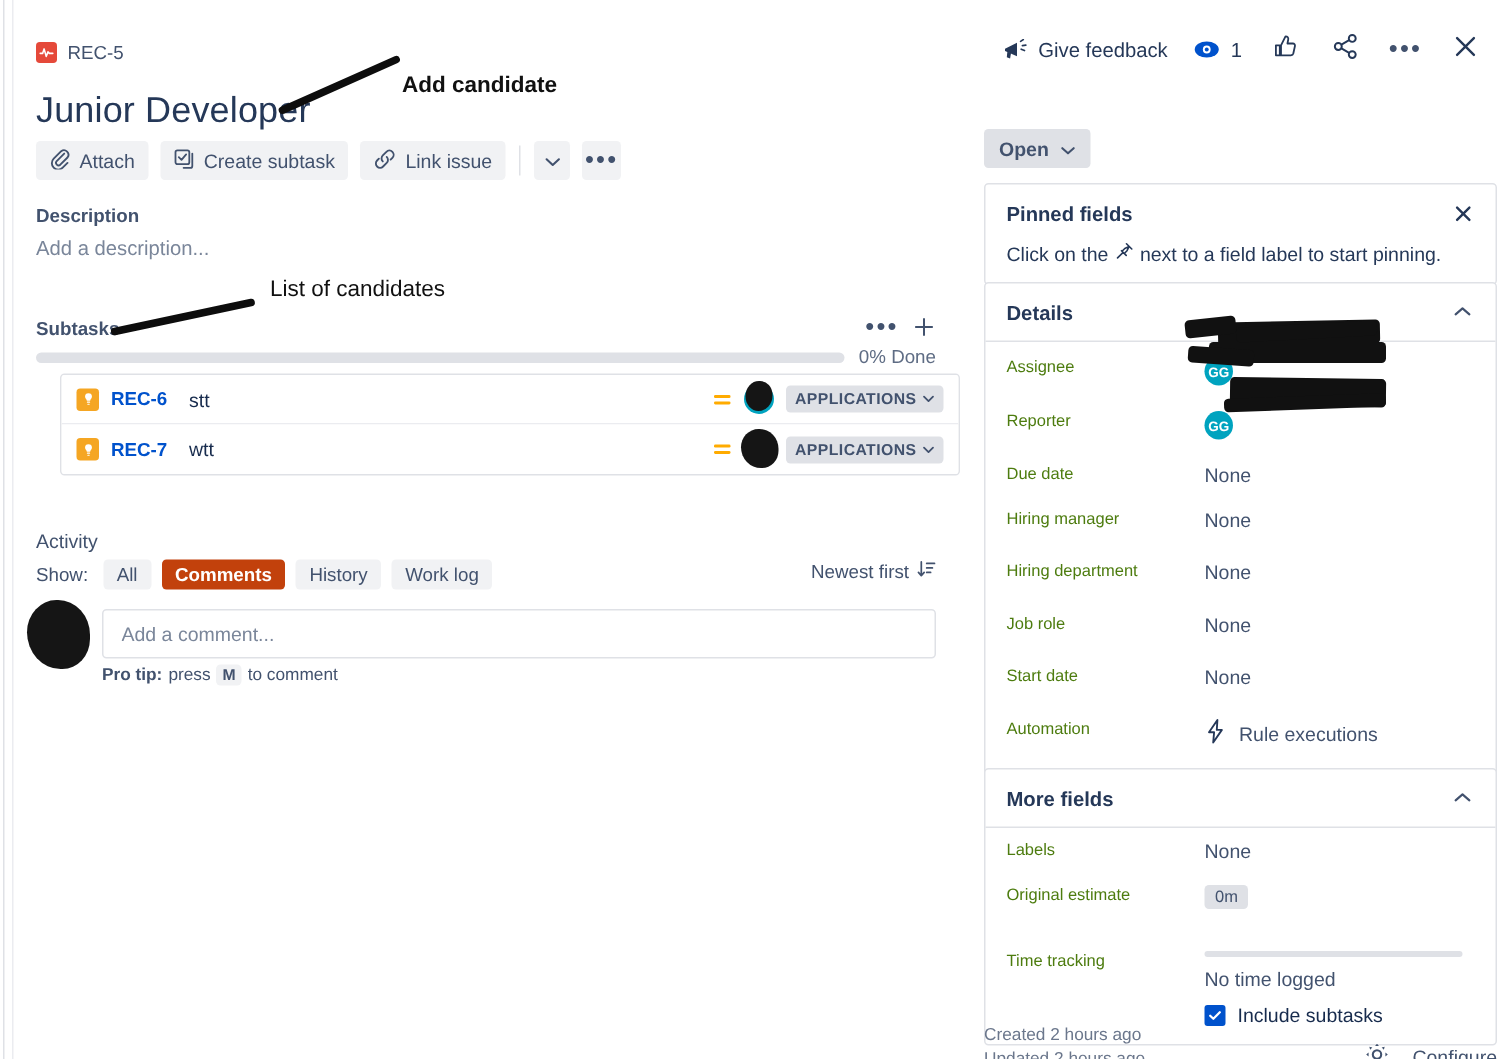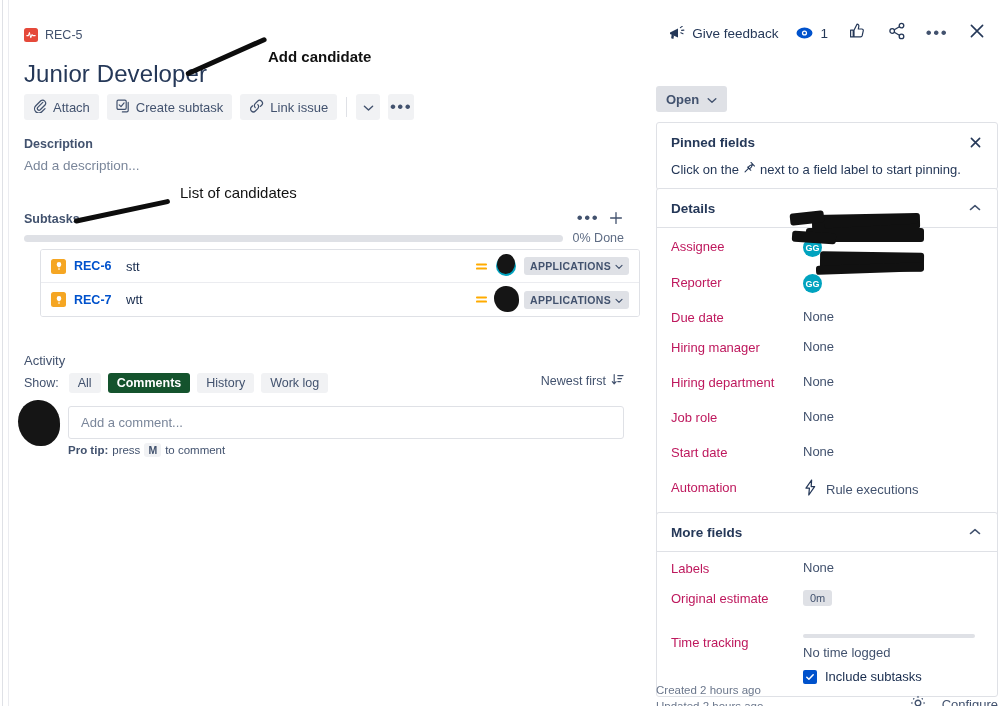--- a/index.html
+++ b/index.html
@@ -70,21 +70,21 @@
   .st-summary { font-size:13px; color:#172b4d; flex:1; }
   .st-right { display:flex; align-items:center; gap:8px; }
   .st-prio { width:14px; height:14px; display:flex; align-items:center; justify-content:center; }
   .st-avatar { width:20px; height:20px; border-radius:50%; background:#00a3bf; position:relative; overflow:visible; }
   .st-status { background:#dfe1e6; color:#42526e; font-size:10.5px; font-weight:700; letter-spacing:0.3px; padding:3px 6px; border-radius:3px; display:flex; align-items:center; gap:4px; cursor:pointer; }
 
   .activity-label { position:absolute; left:24px; top:353px; font-size:13px; color:#42526e; }
   .show-row { position:absolute; left:24px; top:373px; display:flex; align-items:center; gap:7px; }
   .show-text { font-size:12.5px; color:#42526e; margin-right:3px; }
   .pill { font-size:12.5px; padding:3px 9px; border-radius:3px; background:#f1f2f4; color:#42526e; cursor:pointer; }
-  .pill.active { background:#14532d; color:#ffffff; font-weight:700; }
+  .pill.active { background:#c2410c; color:#ffffff; font-weight:700; }
   .sort-row { position:absolute; right:24px; top:373px; display:flex; align-items:center; gap:5px; font-size:12.5px; color:#42526e; cursor:pointer; }
 
   .comment-area { position:absolute; left:24px; top:406px; width:600px; display:flex; gap:12px; }
   .c-avatar { width:32px; height:32px; border-radius:50%; background:#0a6e7c; flex:0 0 auto; position:relative; }
   .c-box { flex:1; }
   .c-input { width:100%; height:33px; border:1px solid #dfe1e6; border-radius:3px; background:#fff; font-size:13px; color:#7a869a; padding:0 12px; font-family:"Liberation Sans", sans-serif; }
   .c-input::placeholder { color:#7a869a; }
   .c-tip { margin-top:4px; font-size:11.5px; color:#42526e; display:flex; align-items:center; gap:4px; }
   .c-tip b { font-weight:700; }
   .kbd { background:#f1f2f4; border-radius:3px; padding:1px 4px; font-size:10.5px; font-weight:700; color:#42526e; }
@@ -101,21 +101,21 @@
   }
 
   .card { position:absolute; left:0; width:342px; border:1px solid #dfe1e6; border-radius:3px; background:#fff; }
   .card-head { display:flex; align-items:center; justify-content:space-between; padding:11px 14px; }
   .card-title { font-size:13.5px; font-weight:700; color:#253858; }
   .card-head.bordered { border-bottom:1px solid #dfe1e6; }
   .chev { cursor:pointer; display:flex; align-items:center; justify-content:center; width:16px; height:16px; }
   .pin-body { padding:0 14px 12px 14px; font-size:13px; color:#253858; display:flex; align-items:center; flex-wrap:wrap; gap:4px; }
 
   .field-row { display:flex; align-items:flex-start; padding:0 14px; min-height:35px; }
-  .field-label { width:132px; flex:0 0 auto; font-size:13px; color:#be185d; padding-top:3px; }
+  .field-label { width:132px; flex:0 0 auto; font-size:11px; color:#4d7c0f; padding-top:3px; }
   .field-value { flex:1; font-size:13px; color:#42526e; padding-top:2px; display:flex; align-items:center; gap:8px; }
   .field-none { color:#42526e; }
   .tag { background:#dfe1e6; color:#42526e; font-size:11px; padding:2px 7px; border-radius:3px; }
   .tt-bar { height:4px; border-radius:3px; background:#dfe1e6; width:172px; margin-bottom:7px; }
   .chk { width:14px; height:14px; border-radius:2px; background:#0052cc; display:flex; align-items:center; justify-content:center; flex:0 0 auto; }
 
   .footer { position:absolute; left:0; bottom:10px; width:342px; display:flex; justify-content:space-between; align-items:flex-end; }
   .f-times { font-size:11.5px; color:#6b778c; line-height:16px; }
   .f-config { display:flex; align-items:center; gap:16px; font-size:13px; color:#42526e; cursor:pointer; }
 

